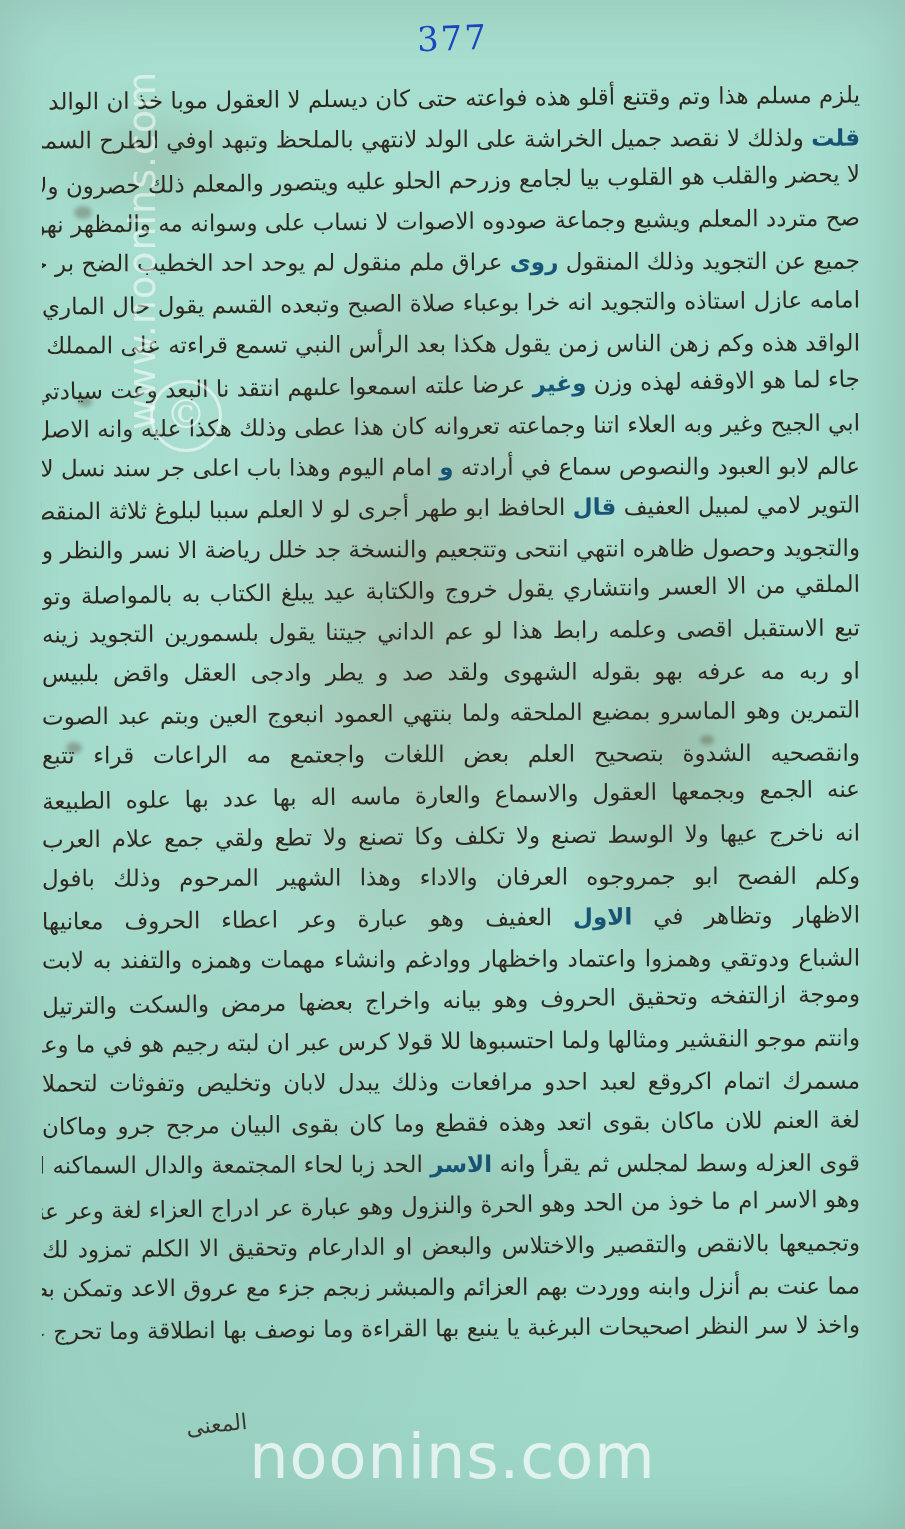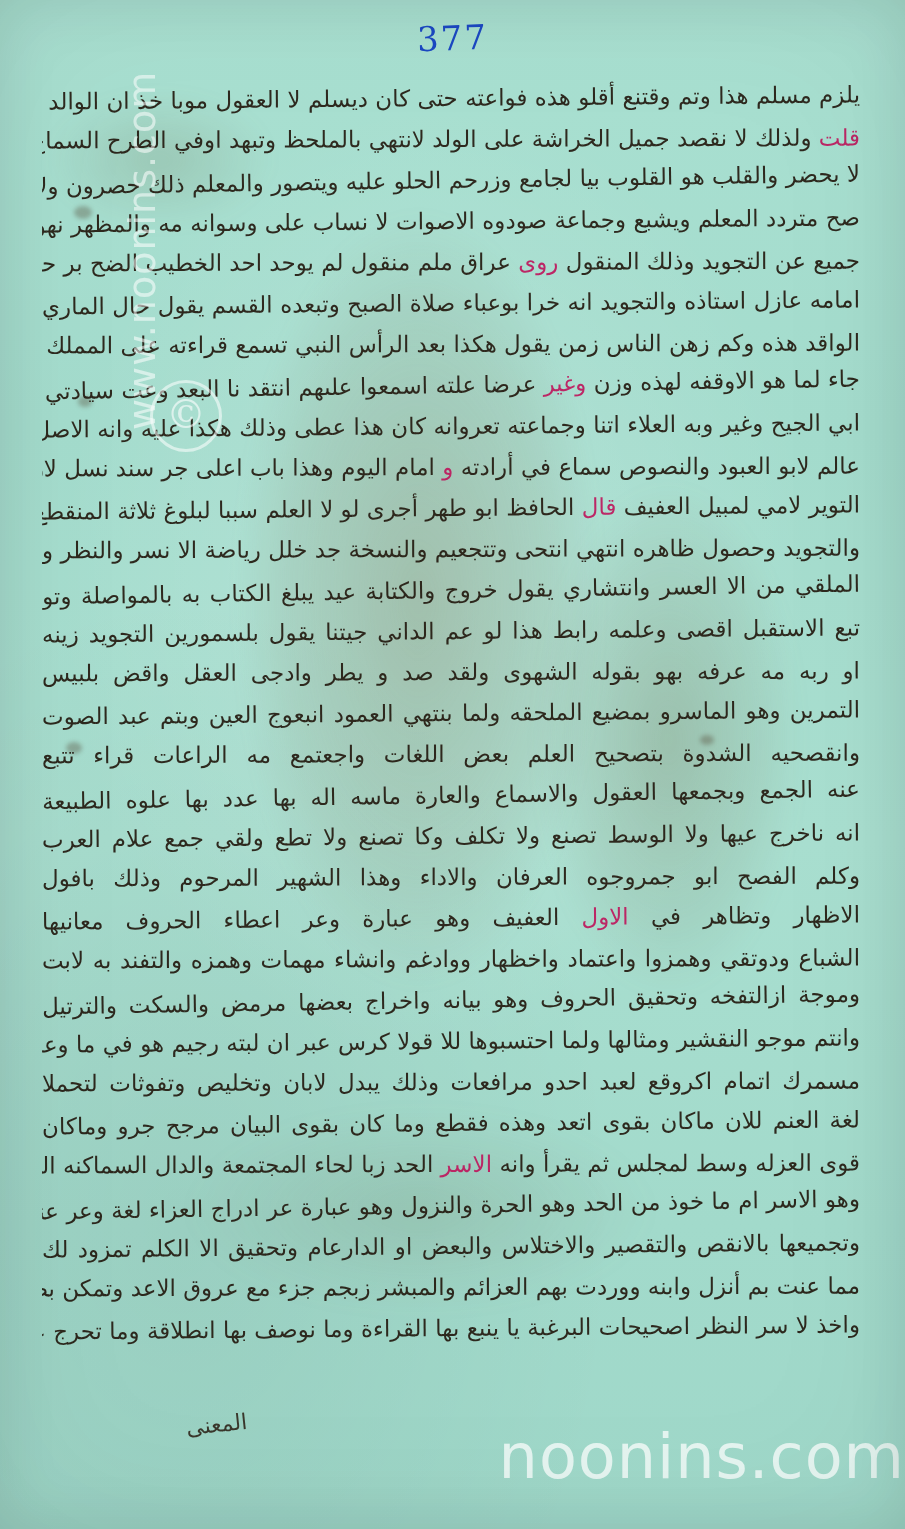--- a/index.html
+++ b/index.html
@@ -88,21 +88,21 @@
     font-family: "DejaVu Sans", sans-serif;
     font-size: 23px;
     color: #241a10;
     line-height: 41px;
     text-align: justify;
     text-align-last: justify;
     letter-spacing: 0px;
     opacity: 0.92;
   }
   .line .seg { display: inline; }
-  .rubric { color: #be185d; font-weight: normal; }
+  .rubric { color: #0c4a6e; font-weight: bold; }
   .line.tilt1 { transform: rotate(-0.5deg); }
   .line.tilt2 { transform: rotate(-0.9deg); }
   .line.tilt3 { transform: rotate(-0.2deg); }
 
   
   #wm-circle {
     position: absolute;
     left: 150px;
     top: 380px;
     width: 66px;
@@ -128,21 +128,21 @@
     transform: rotate(-90deg);
     transform-origin: left top;
     white-space: nowrap;
     pointer-events: none;
   }
   #wm-bottom {
     position: absolute;
     left: 0;
     bottom: 36px;
     width: 100%;
-    text-align: right;
+    text-align: center;
     color: rgba(255,255,255,0.72);
     font-size: 62px;
     font-family: "DejaVu Sans", sans-serif;
     letter-spacing: 1px;
     pointer-events: none;
   }
   #catchword {
     position: absolute;
     left: 186px;
     bottom: 92px;

